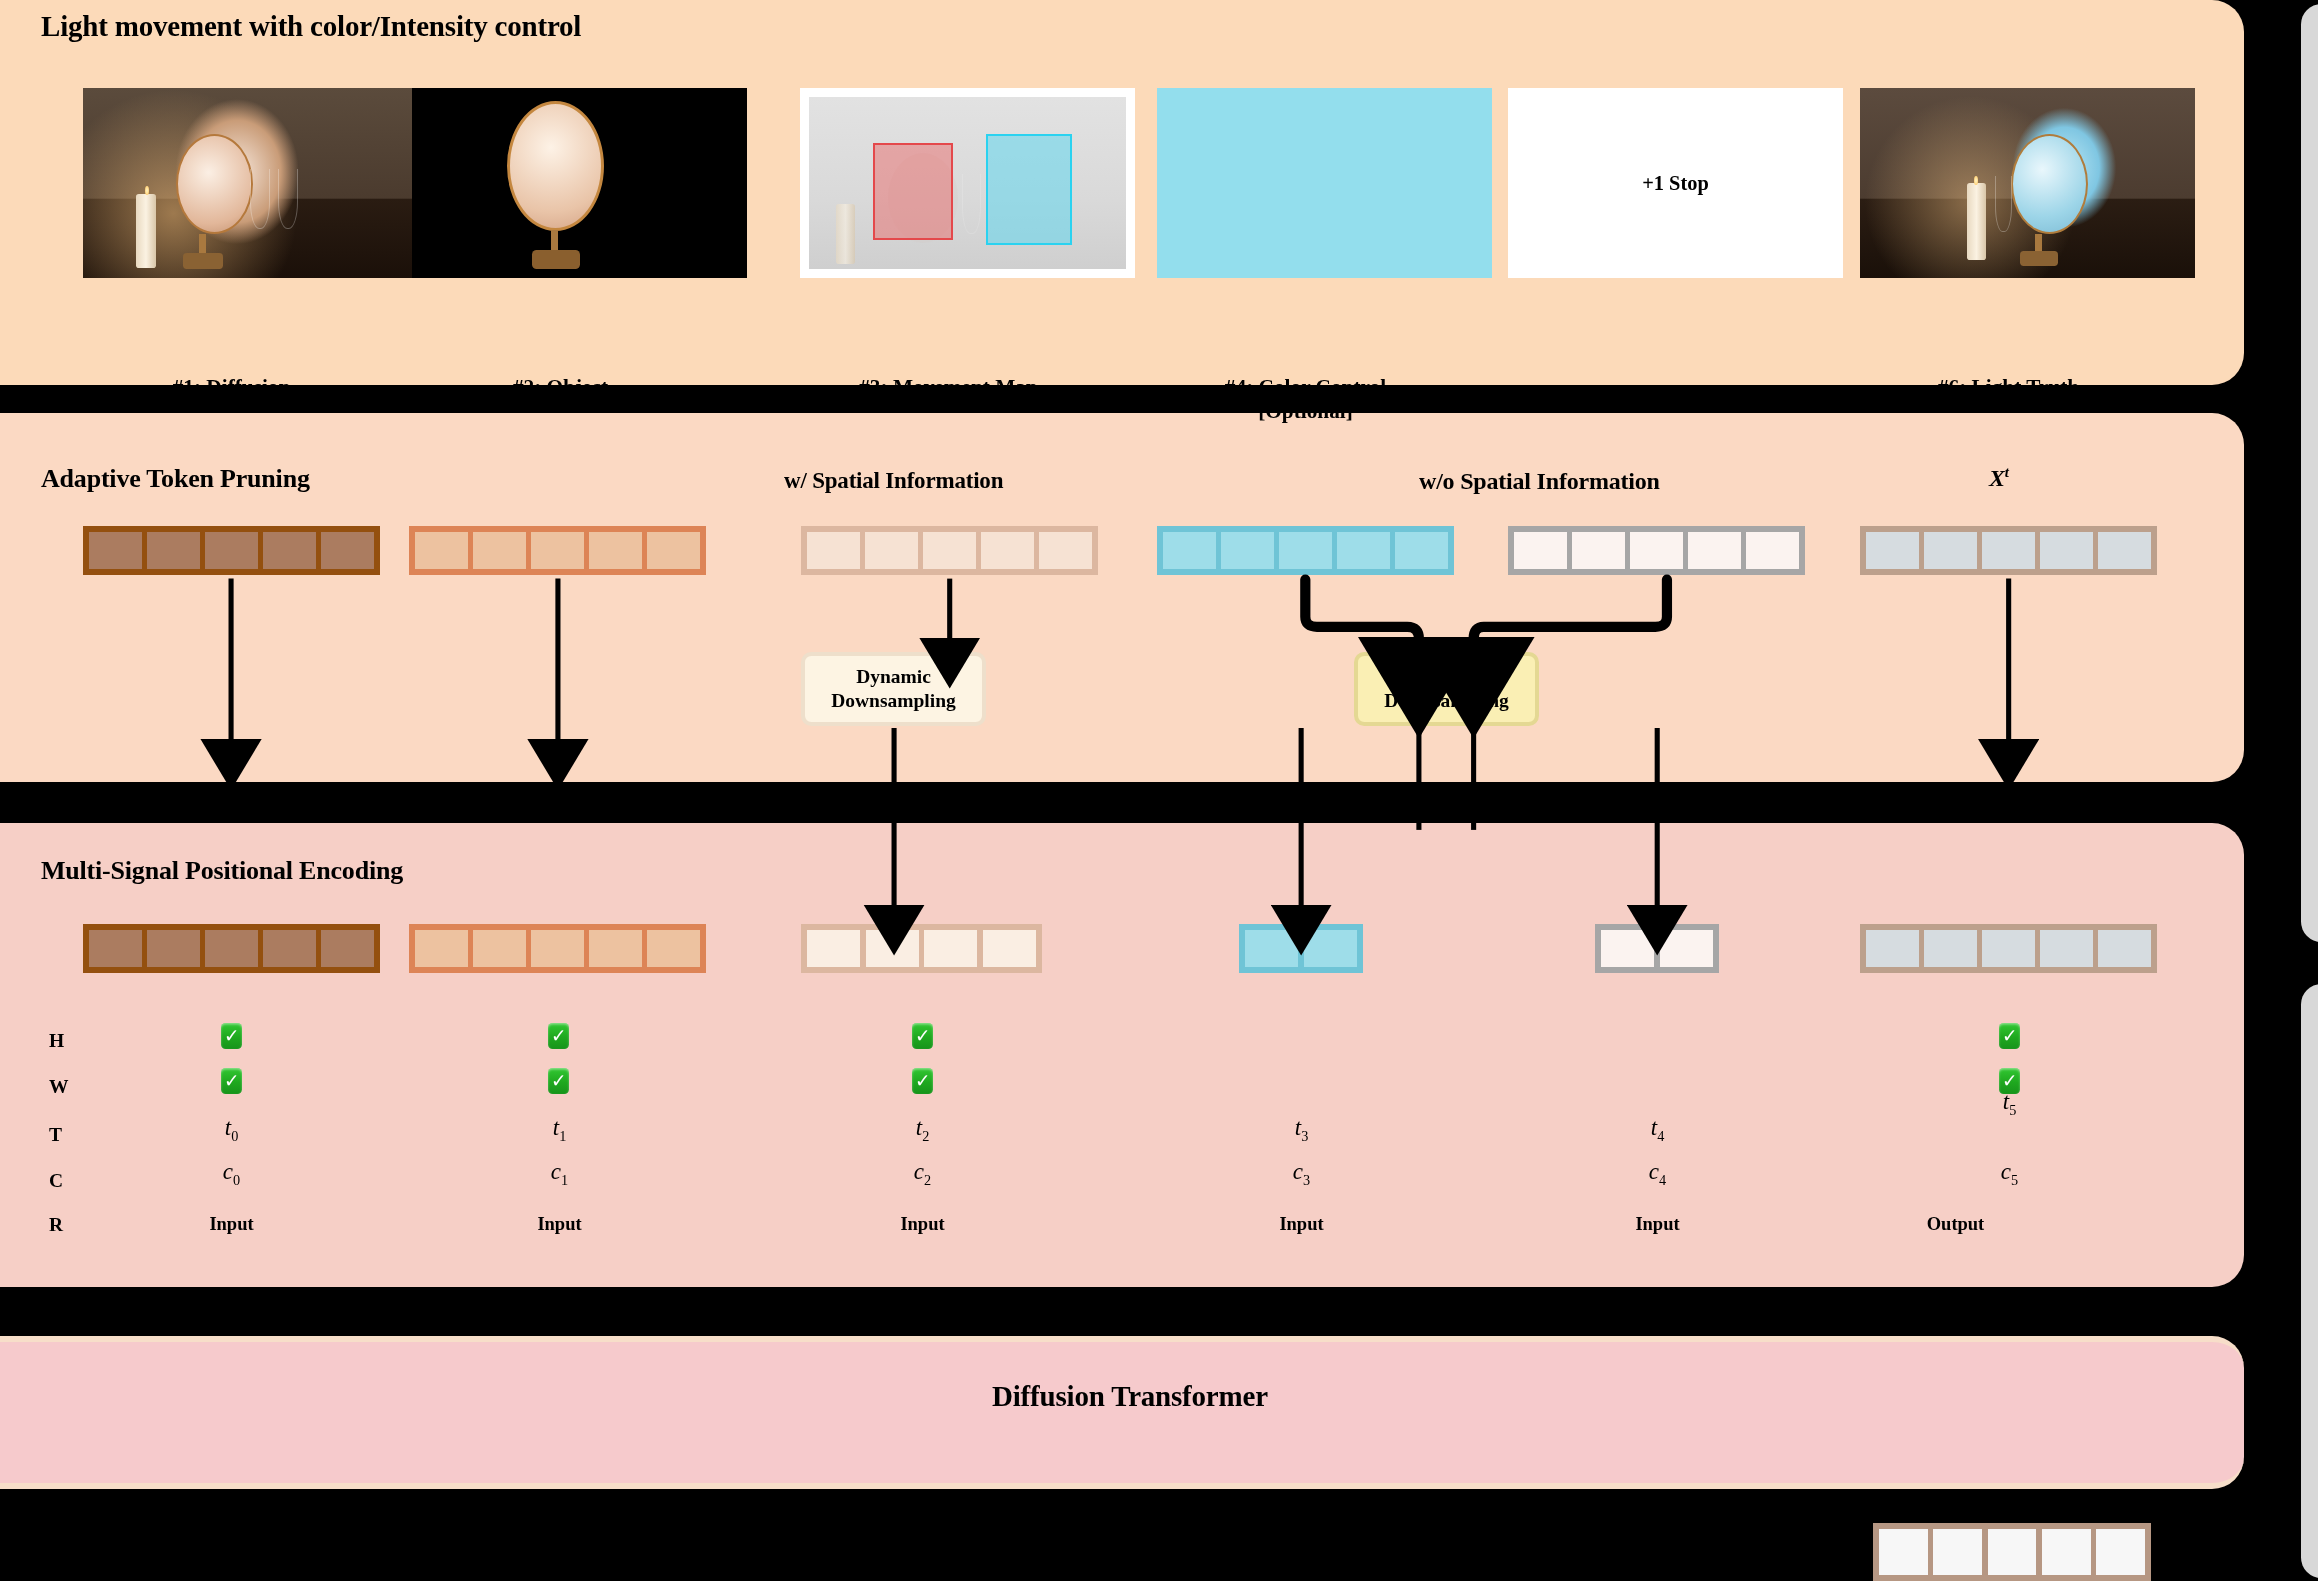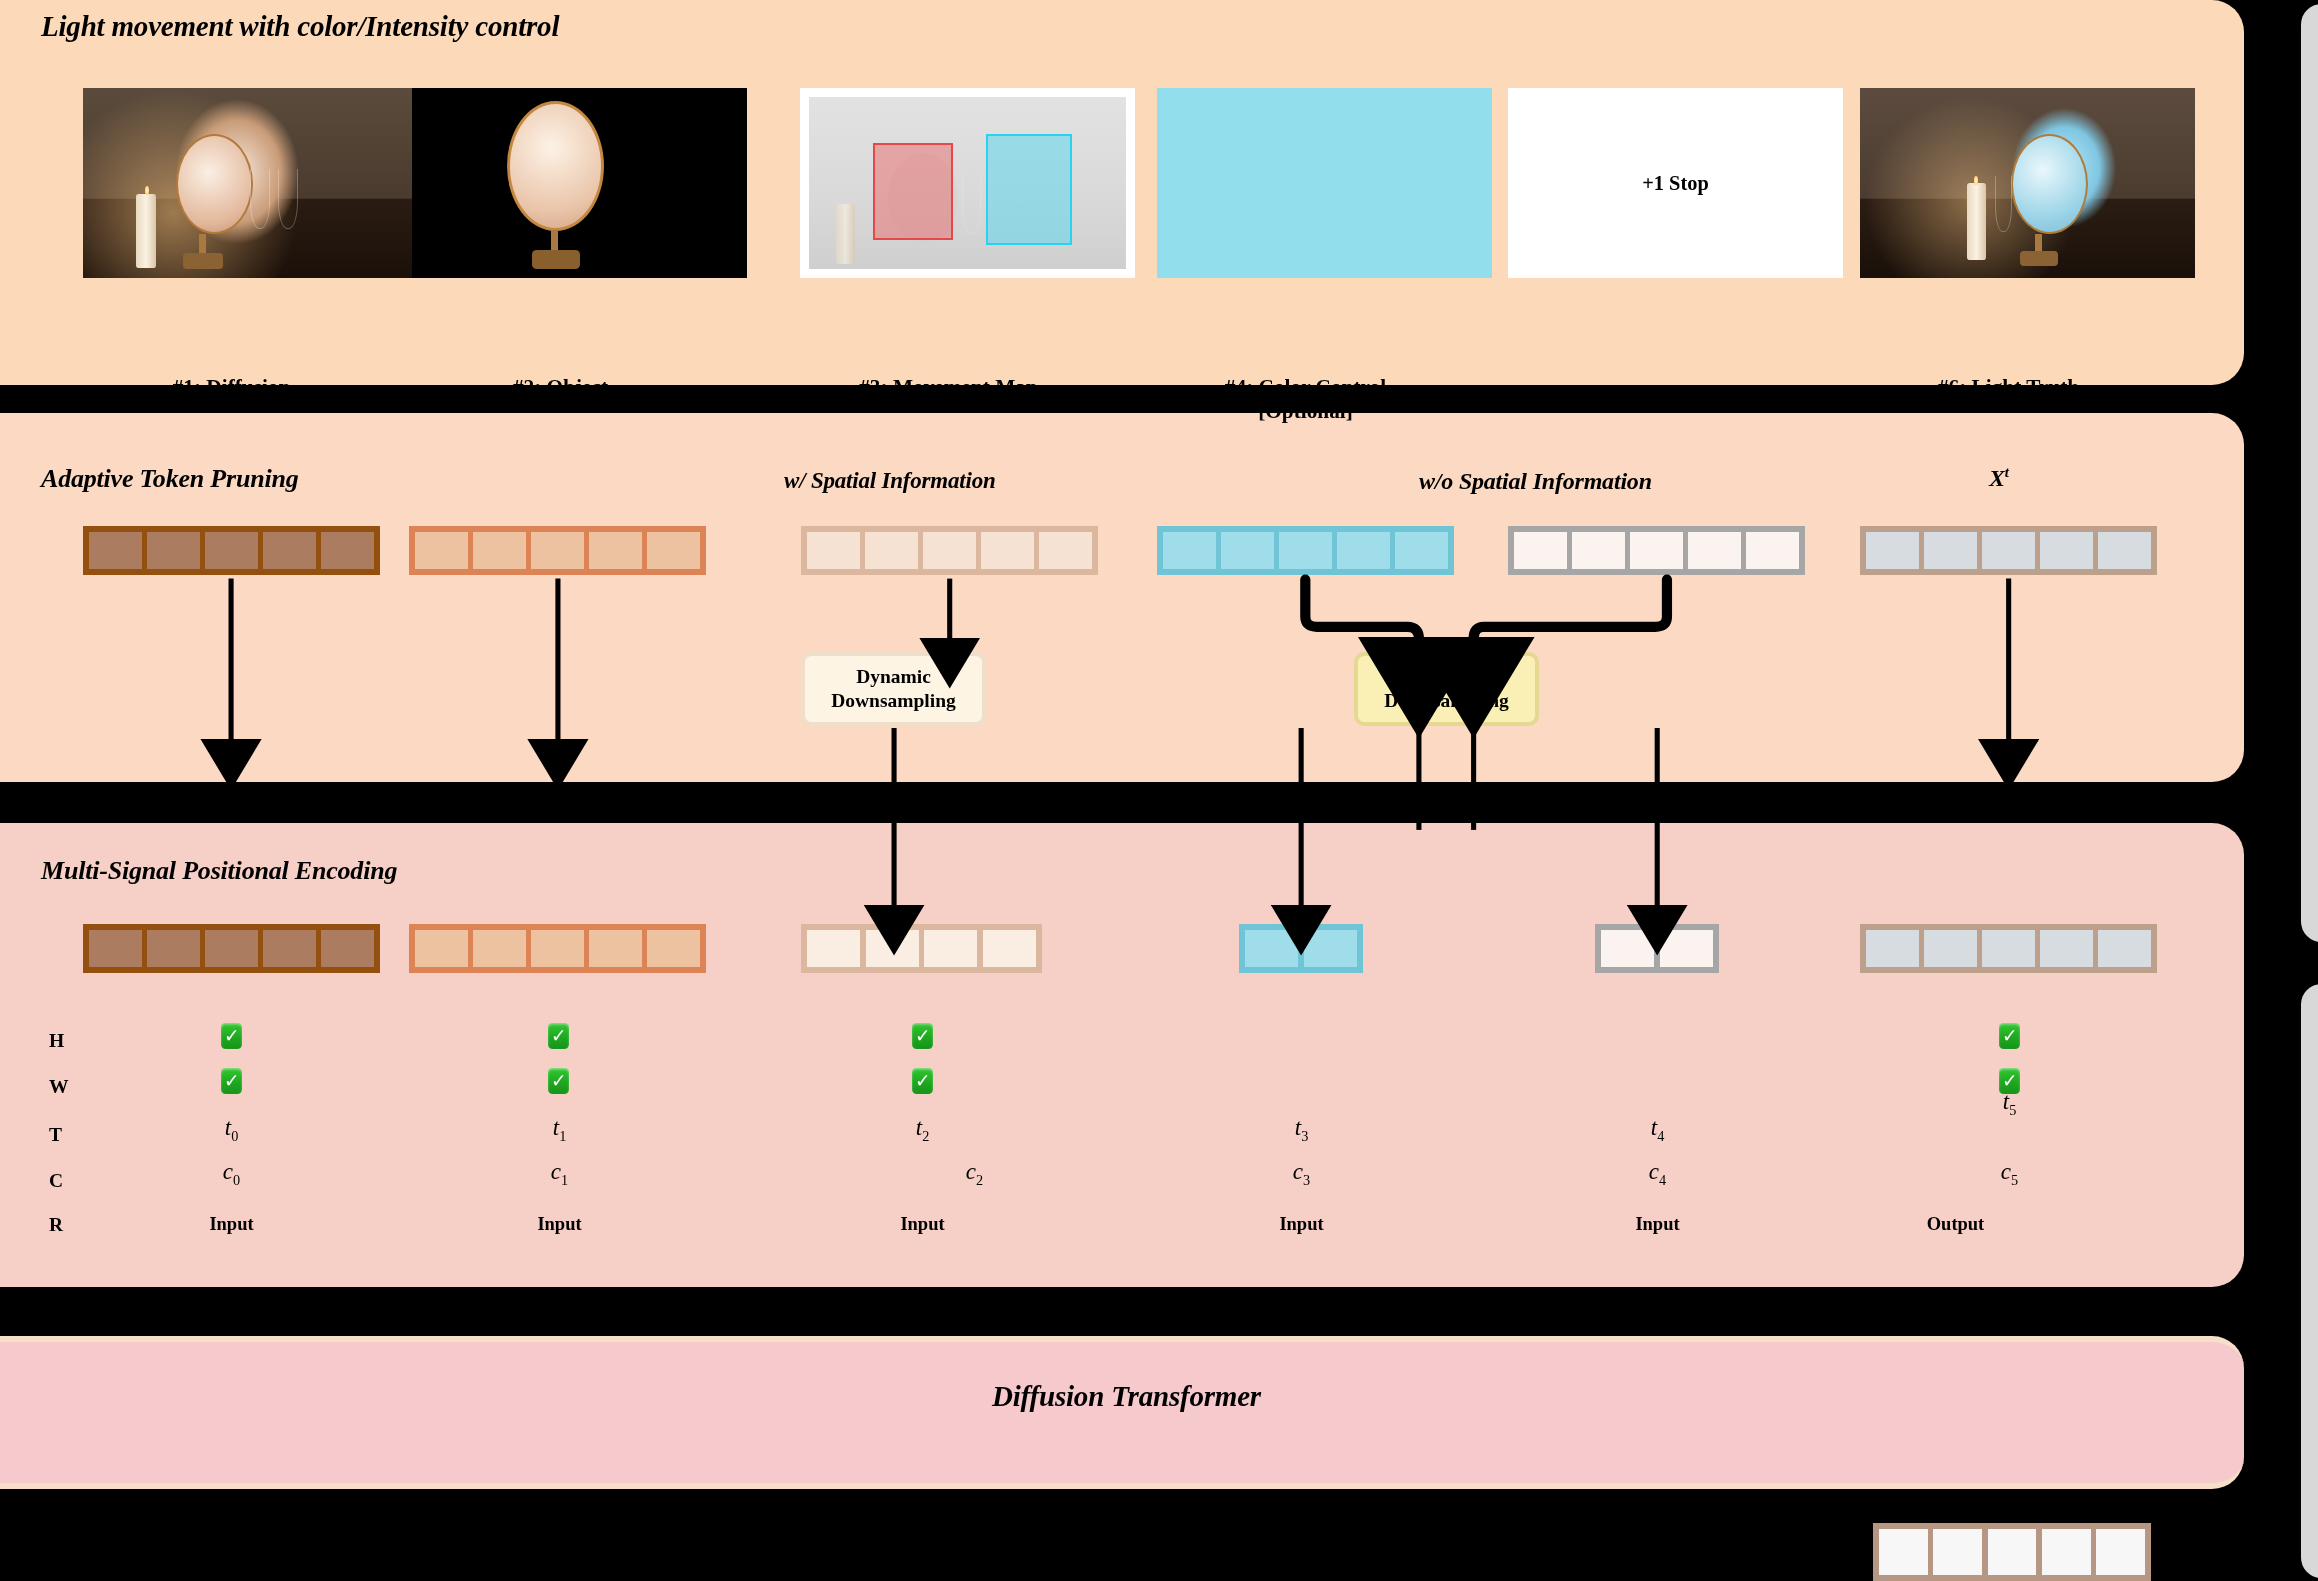--- a/index.html
+++ b/index.html
@@ -17,21 +17,21 @@
   #panel-atp     { left:-28px; top:413px;  width:2272px; height:369px;  background:#FBD9C3; border-radius:0 32px 32px 0; }
   #panel-mspe    { left:-28px; top:823px; width:2272px; height:464px; background:#F6CFC6; border-radius:0 32px 32px 0; }
   #panel-dit     { left:-28px; top:1336px; width:2272px; height:153px;  background:#F6CACC; border-radius:0 32px 32px 0;
                    border-top:6.5px solid #F7DEC9; border-bottom:6.5px solid #F7DEC9; }
 
   
   #panel-tasks   { left:2301px; top:3.7px;    width:830px; height:938px; background:#D8D8D8; border-radius:20.4px; }
   #panel-dyn     { left:2301px; top:984px; width:830px; height:594px; background:#D8D8D8; border-radius:20.4px; }
 
   .ptitle { position:absolute; font-weight:bold; font-family:"Liberation Serif", serif;
-            letter-spacing:-0.2px; white-space:nowrap;font-style:italic; }
+            letter-spacing:-0.2px; white-space:nowrap; }
 
   
   .lm-item { position:absolute; top:88px; }
   .lm-img  { width:335px; height:190px; position:relative; overflow:hidden; }
   .lm-cap  { position:absolute; top:288px; width:297px; text-align:center;
              font-size:21.3px; font-weight:bold; line-height:1.12; }
 
   
   .ph { position:absolute; inset:0; }
   .ph-ref  { background:
@@ -279,21 +279,21 @@
 
 <div class="check" style="left:548px; top:1023px;">✓</div>
 <div class="check" style="left:548px; top:1068px;">✓</div>
 <div class="cellval" style="left:499px; top:1115px;"><i>t</i><sub>1</sub></div>
 <div class="cellval" style="left:499px; top:1159px;"><i>c</i><sub>1</sub></div>
 <div class="cellword" style="left:499px; top:1214px;">Input</div>
 
 <div class="check" style="left:912px; top:1023px;">✓</div>
 <div class="check" style="left:912px; top:1068px;">✓</div>
 <div class="cellval" style="left:862px; top:1115px;"><i>t</i><sub>2</sub></div>
-<div class="cellval" style="left:862px; top:1159px;text-align:right;"><i>c</i><sub>2</sub></div>
+<div class="cellval" style="left:862px; top:1159px;"><i>c</i><sub>2</sub></div>
 <div class="cellword" style="left:862px; top:1214px;">Input</div>
 
 <div class="cellval" style="left:1241px; top:1115px;"><i>t</i><sub>3</sub></div>
 <div class="cellval" style="left:1241px; top:1159px;"><i>c</i><sub>3</sub></div>
 <div class="cellword" style="left:1241px; top:1214px;">Input</div>
 
 <div class="cellval" style="left:1597px; top:1115px;"><i>t</i><sub>4</sub></div>
 <div class="cellval" style="left:1597px; top:1159px;"><i>c</i><sub>4</sub></div>
 <div class="cellword" style="left:1597px; top:1214px;">Input</div>
 

